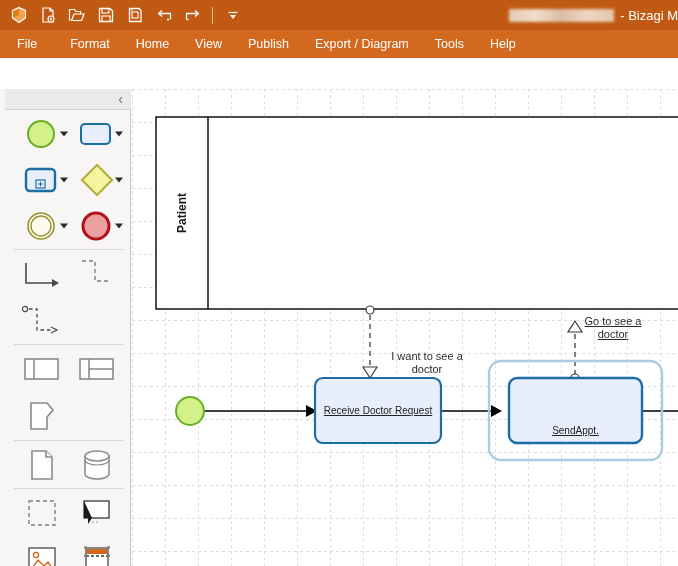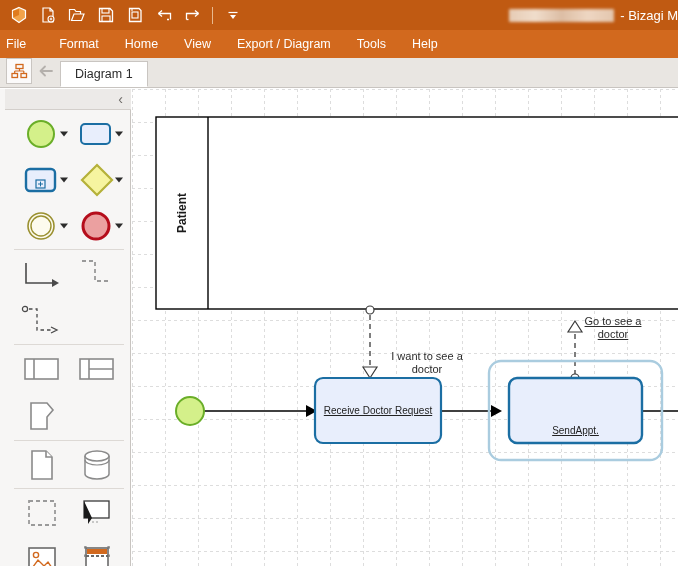--- a/index.html
+++ b/index.html
@@ -46,21 +46,21 @@
   .menubar {
     position: absolute; left: 0; top: 30px; width: 678px; height: 28px;
     background: #d2691e;
     display: flex; align-items: center;
   }
   .menu-item {
     color: #ffffff; font-size: 12.5px;
     padding: 0 13px; height: 28px; line-height: 28px;
     white-space: nowrap; cursor: default;
   }
-  .menu-item.first { padding-left: 6px; padding-right: 20px; }
+  .menu-item.first { padding-left: 17px; padding-right: 20px; }
 
   
   .tabstrip {
     position: absolute; left: 0; top: 58px; width: 678px; height: 30px;
     background: #e9e6e2;
     border-bottom: 1px solid #c8c4c0;
     display: flex; align-items: flex-end;
   }
   .tabstrip-left { display: flex; align-items: center; height: 30px; }
   .tab-icon-btn {
@@ -236,46 +236,26 @@
       <span class="redacted"></span>
       <span>- Bizagi M</span>
     </div>
   </div>
 
   <div class="menubar">
     <div class="menu-item first">File</div>
     <div class="menu-item">Format</div>
     <div class="menu-item">Home</div>
     <div class="menu-item">View</div>
+    <div class="menu-item">Publish</div>
     <div class="menu-item">Export / Diagram</div>
     <div class="menu-item">Tools</div>
     <div class="menu-item">Help</div>
   </div>
 
-  <div class="tabstrip">
-    <div class="tabstrip-left">
-      <div class="tab-icon-btn">
-        <svg width="17" height="16" viewBox="0 0 17 16">
-          <rect x="5" y="1.5" width="7" height="4" fill="none" stroke="#d2691e" stroke-width="1.3"></rect>
-          <rect x="1" y="10.5" width="5.5" height="4" fill="none" stroke="#d2691e" stroke-width="1.3"></rect>
-          <rect x="10" y="10.5" width="5.5" height="4" fill="none" stroke="#d2691e" stroke-width="1.3"></rect>
-          <path d="M8.5 5.5 L8.5 8 M3.7 8 L12.8 8 M3.7 8 L3.7 10.5 M12.8 8 L12.8 10.5" stroke="#d2691e" stroke-width="1.2" fill="none"></path>
-        </svg>
-      </div>
-      <div class="tab-back-btn">
-        <svg width="18" height="16" viewBox="0 0 18 16">
-          <path d="M15 8 L3.5 8 M3.5 8 L8 3.5 M3.5 8 L8 12.5" fill="none" stroke="#b4b0ac" stroke-width="1.8" stroke-linecap="round"></path>
-        </svg>
-      </div>
-    </div>
-    <div class="doc-tab">
-      <span>Diagram 1</span>
-    </div>
-    <div class="tab-filler"></div>
-  </div>
 
   <div class="palette-left-edge"></div>
   <div class="palette">
 
     <div class="palette-header">
       <span class="collapse-chevron">‹</span>
     </div>
 
     <div class="pal-group" style="top:22px;height:139px;">
       <div class="pal-row">

